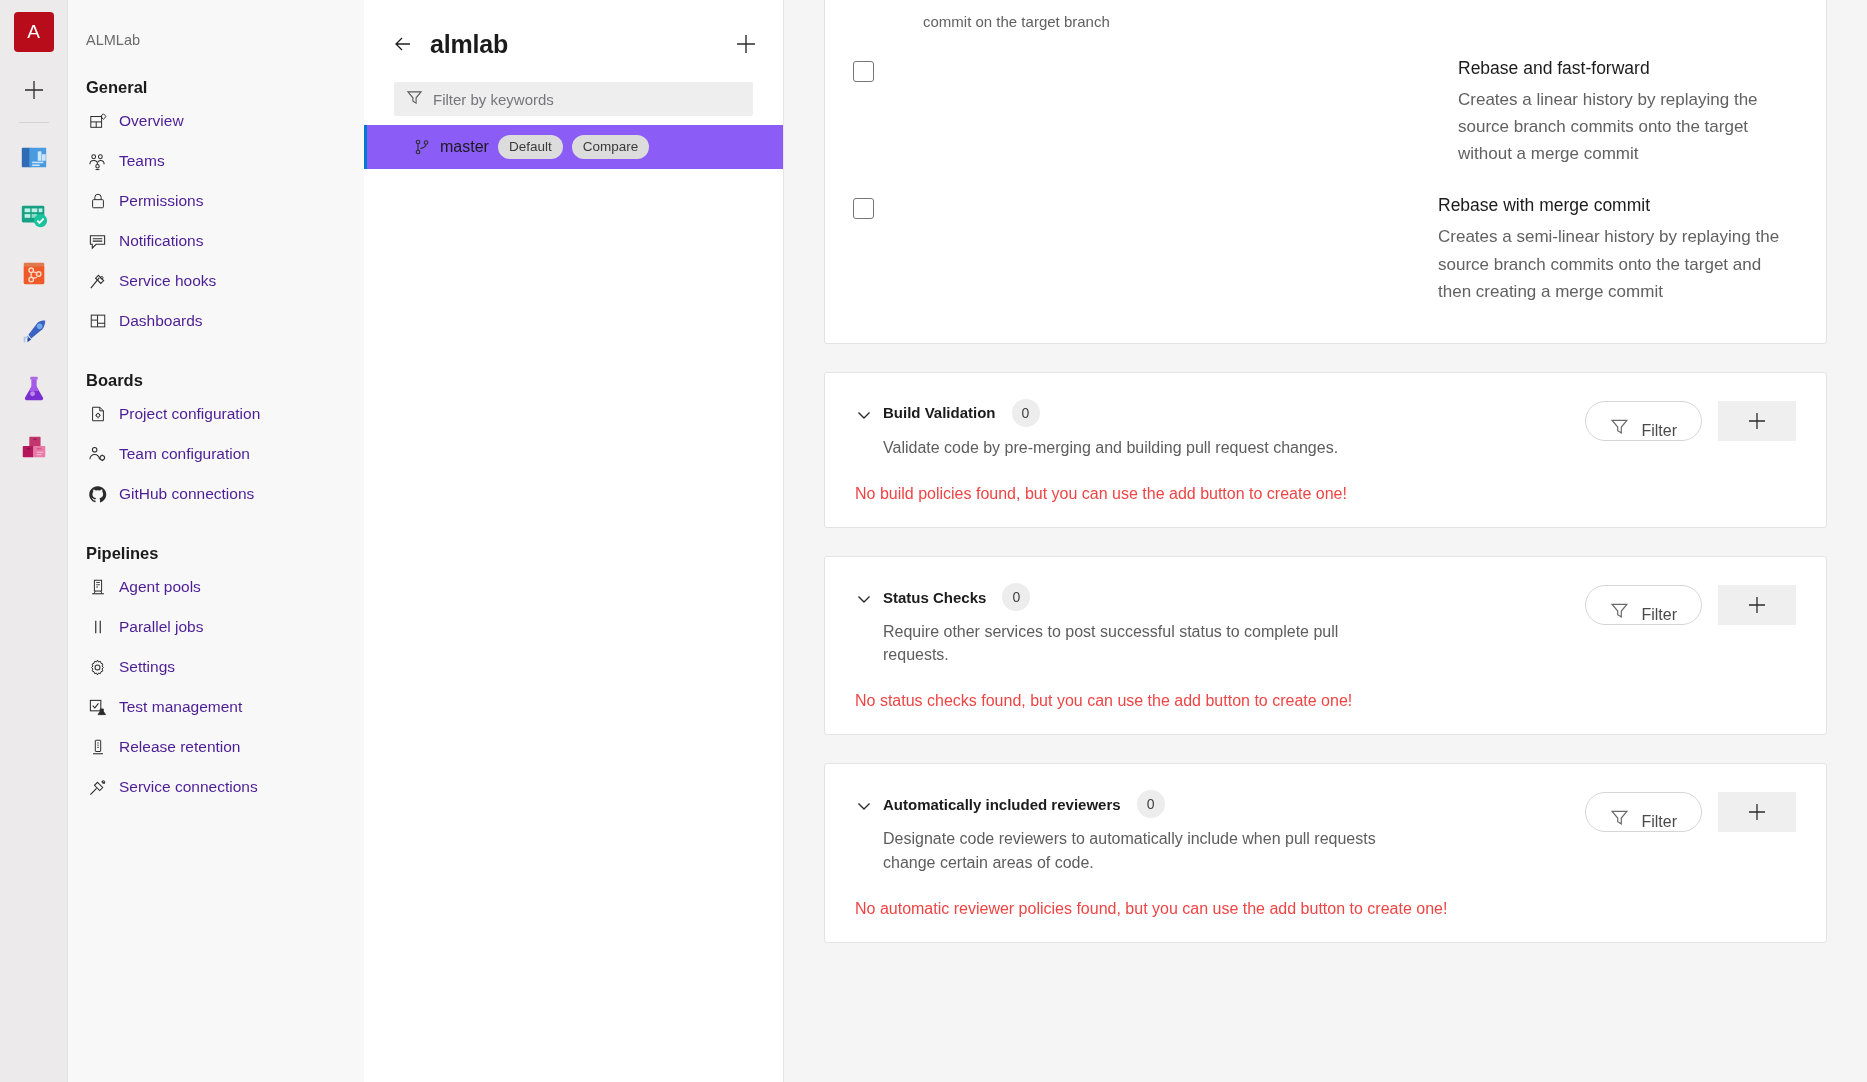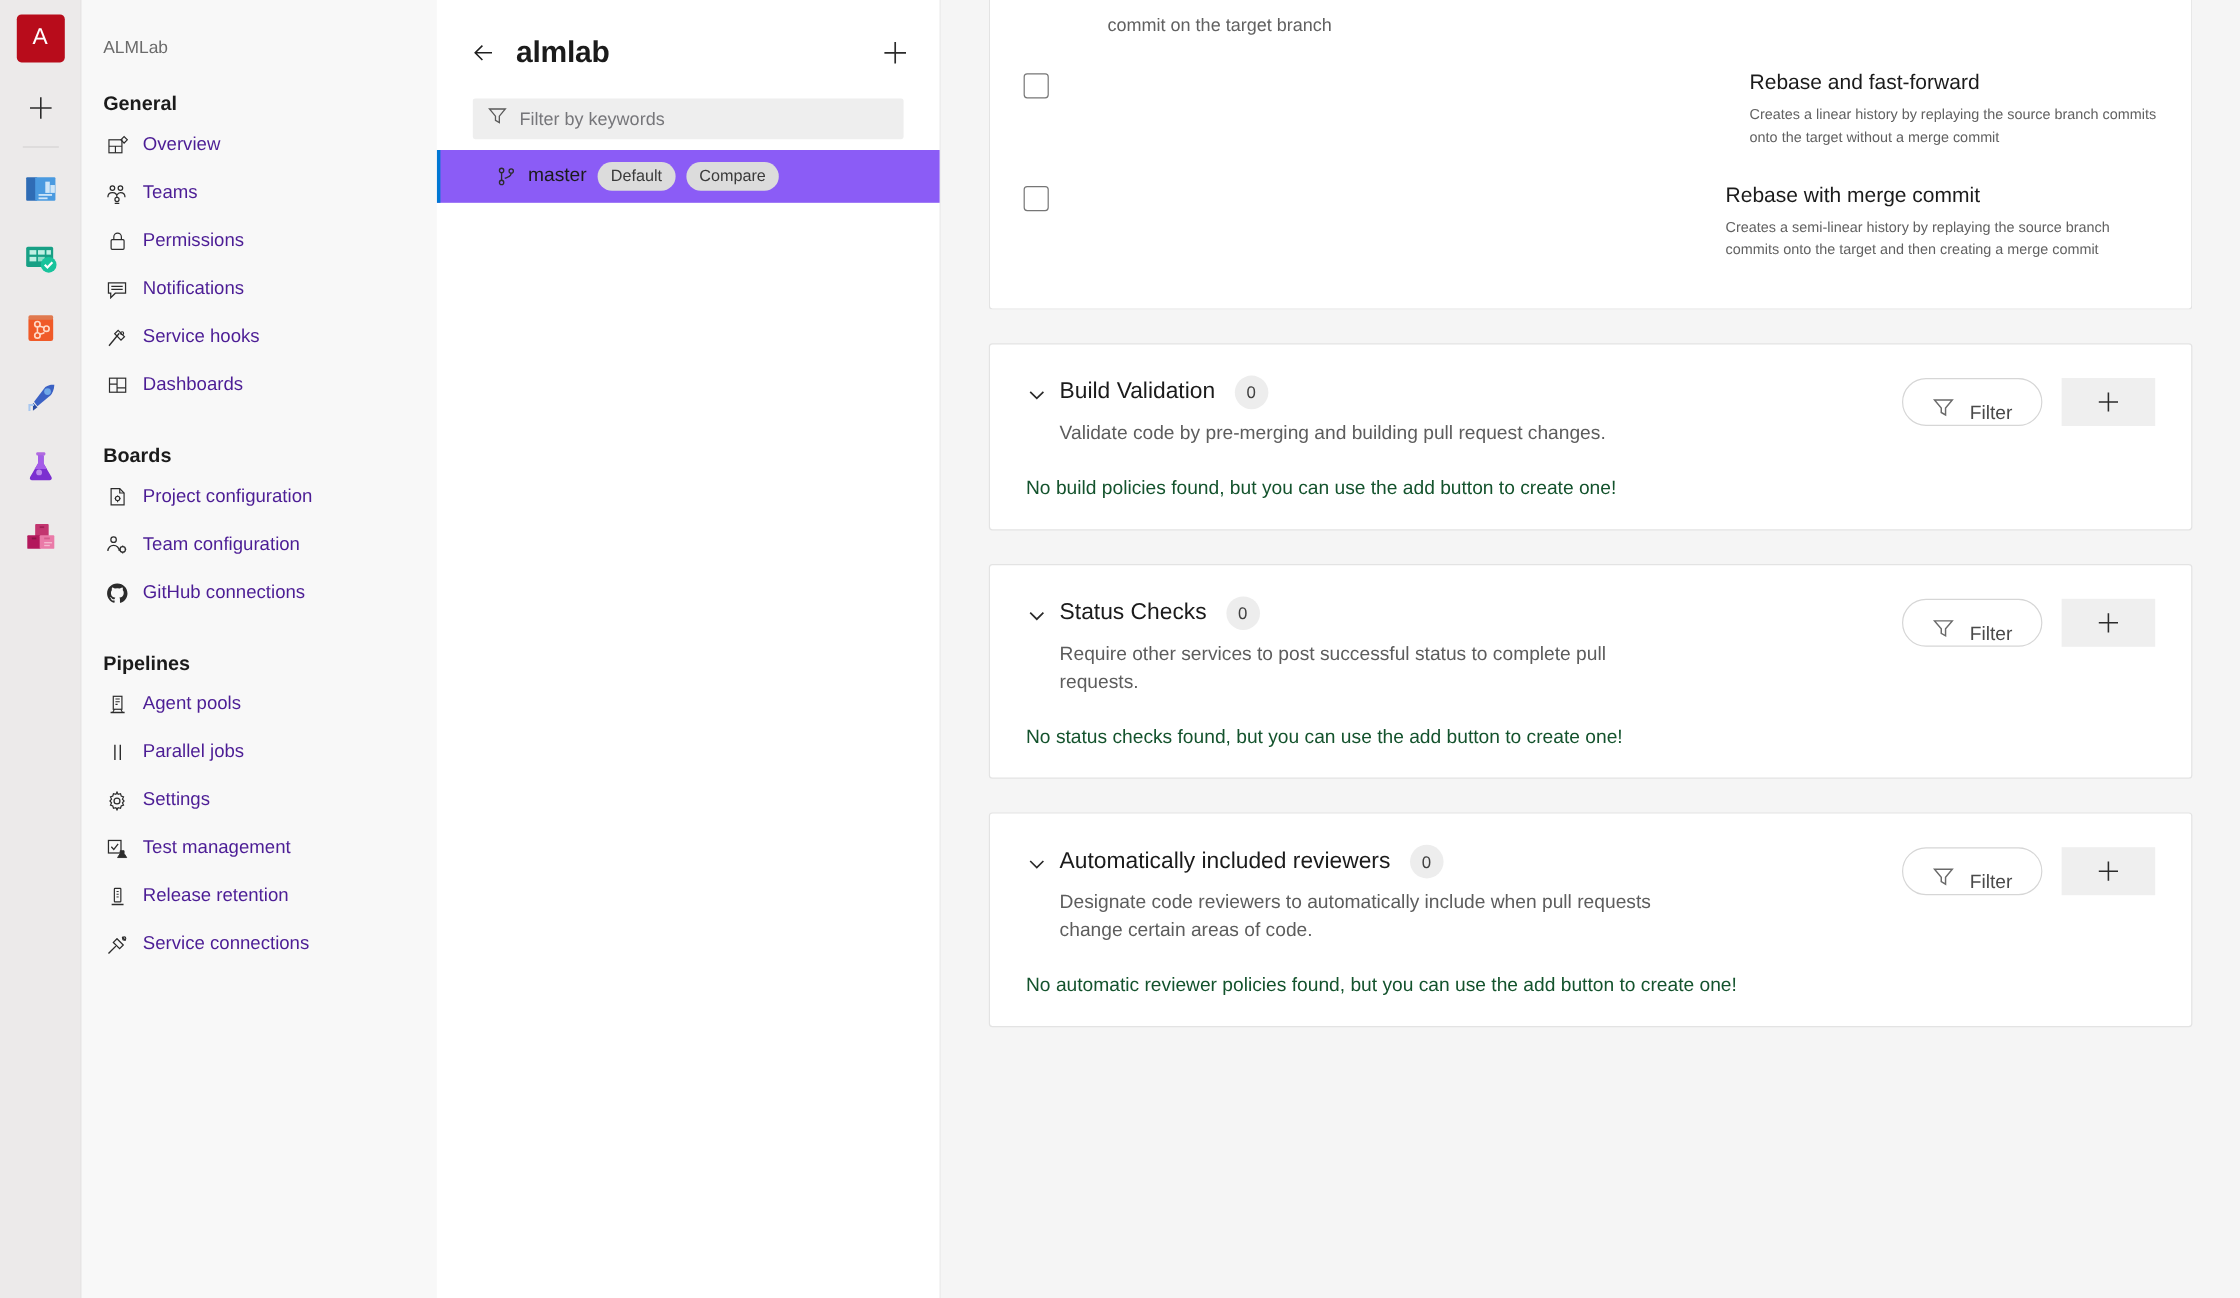--- a/index.html
+++ b/index.html
@@ -128,34 +128,34 @@
   .opt { padding: 0 28px 0 28px; }
   .opt-top-clip { padding-top: 0; }
   .opt-row { display: flex; gap: 14px; padding-top: 6px; justify-content: space-between; }
   .cb {
     width: 21px; height: 21px; flex: 0 0 21px;
     border: 1.4px solid #767676; border-radius: 3px;
     background: #fff; margin-top: 3px;
   }
   .opt-label { font-size: 17.5px; color: #1b1b1b; line-height: 1.25; }
   .opt-desc {
-    font-size: 12px; color: #616161; line-height: 1.6;
+    font-size: 17px; color: #616161; line-height: 1.6;
     margin-top: 6px; max-width: 340px;
   }
   .opt-desc.wide { max-width: 360px; }
   .clip-line { font-size: 15px; color: #616161; line-height: 1.6; padding-left: 70px; }
   .clip-line.cut { color: #8a8a8a; overflow: hidden; height: 10px; }
 
   
   .sec { padding: 26px 30px 24px 30px; }
   .sec-head { display: flex; align-items: flex-start; }
   .chev { width: 22px; flex: 0 0 22px; margin-top: 7px; color: #2a2a2a; display: flex; }
   .sec-body { flex: 1 1 auto; padding-left: 6px; }
   .sec-titleline { display: flex; align-items: center; gap: 16px; }
-  .sec-title { font-size: 19px; color: #1b1b1b; font-weight: 400; }
+  .sec-title { font-size: 15px; color: #1b1b1b; font-weight: 700; }
   .count {
     background: #ededed; border-radius: 50%;
     min-width: 28px; height: 28px; padding: 0 8px;
     display: flex; align-items: center; justify-content: center;
     font-size: 14px; color: #404040;
   }
   .sec-desc {
     font-size: 16px; color: #5d5d5d; line-height: 1.45;
     margin-top: 9px; max-width: 520px;
   }
@@ -167,21 +167,21 @@
     background: #fff; font-size: 16px; color: #4a4a4a;
     cursor: default;
   }
   .plus-btn {
     width: 78px; height: 40px;
     background: #efefef; border: none;
     display: flex; align-items: center; justify-content: center;
     color: #2b2b2b; cursor: default;
   }
   .empty-msg {
-    font-size: 16px; color: #14532d;
+    font-size: 16px; color: #ef4444;
     padding: 26px 0 0 0;
   }
 </style>
 </head>
 <body>
 
 <div class="app">
 
   <div class="rail">
     <div class="rail-org">

